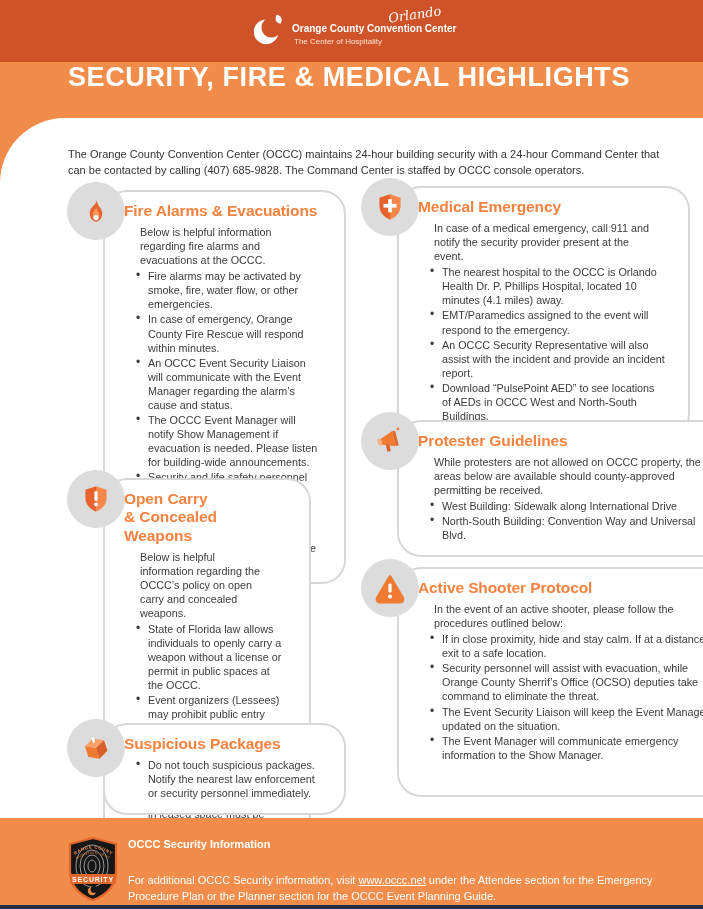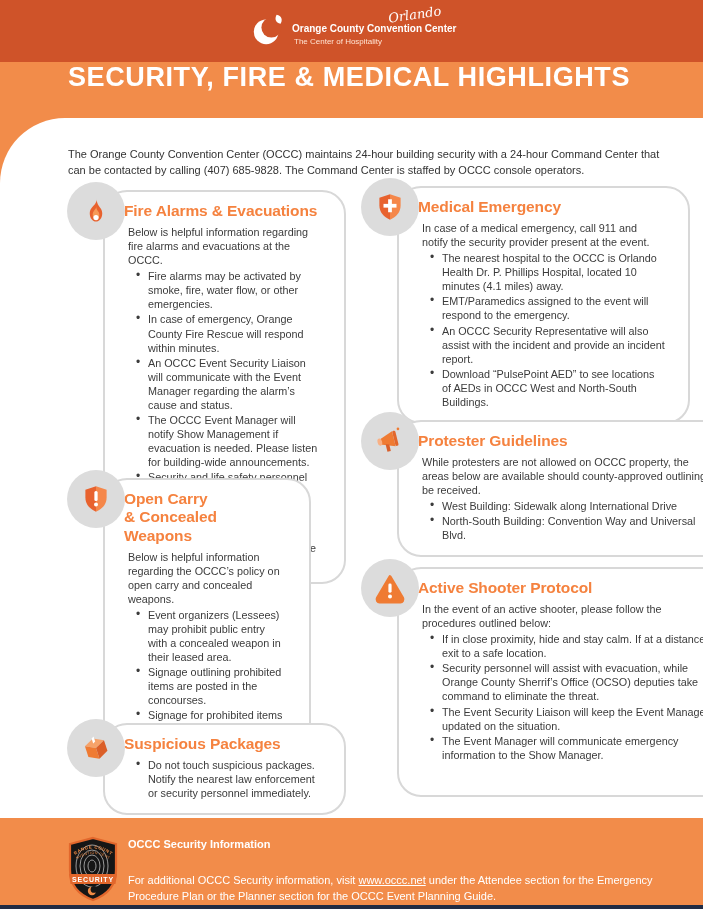--- a/index.html
+++ b/index.html
@@ -23,21 +23,21 @@
                 font-size:13px;color:#fff;transform:rotate(-8deg);white-space:nowrap;}
 
   
   .intro{position:absolute;left:68px;top:136px;width:592px;font-size:11px;line-height:15.5px;color:#333;}
 
   
   .card{position:absolute;background:#fff;border:2px solid #d8d8d8;border-radius:24px;
         padding:10px 22px 12px 19px;box-sizing:border-box;}
   .card h2{margin:0 0 5px;font-size:15.5px;line-height:1.18;font-weight:bold;color:#f5823f;
            letter-spacing:-.1px;white-space:pre-line;}
-  .card p{margin:0 4px 2px;font-size:10.8px;line-height:1.3;}
+  .card p{margin:0 16px 2px;font-size:10.8px;line-height:1.3;}
   .card ul{margin:2px 0 0;padding:0 0 0 12px;list-style:none;}
   .card li{position:relative;padding-left:12px;margin-bottom:1px;font-size:10.8px;line-height:1.3;}
   .card li::before{content:"\2022";position:absolute;left:0;top:-1px;font-size:12px;color:#3b3b3b;}
   .icon-circle{position:absolute;left:-38px;top:-10px;width:58px;height:58px;border-radius:50%;
                background:#dcdcdc;display:flex;align-items:center;justify-content:center;z-index:2;}
   .card-fire{left:103px;top:190px;width:243px;min-height:258px;}
   .card-opencarry{left:103px;top:478px;width:208px;min-height:238px;}
   .card-packages{left:103px;top:723px;width:243px;min-height:68px;}
   .card-medical{left:397px;top:186px;width:293px;min-height:200px;}
   .card-protester{left:397px;top:420px;width:346px;min-height:133px;}
@@ -130,21 +130,21 @@
         <g transform="rotate(-14 12 12)">
           <path d="M4.2 9.2 L15.2 5.2 L15.2 16.8 L4.2 12.8 Z" fill="#ef7b33"></path>
           <ellipse cx="4.4" cy="11" rx="1.7" ry="2.8" fill="#f9b084"></ellipse>
           <rect x="15.2" y="5.2" width="2.4" height="11.6" rx="1.1" fill="#e2672c"></rect>
           <path d="M8.2 13.6 L10.8 14.5 L10.8 19.4 L8.2 19.4 Z" fill="#d95f2b"></path>
           <circle cx="20" cy="4.6" r="1" fill="#ef7b33"></circle>
         </g>
       </svg>
     </div>
     <h2>Protester Guidelines</h2>
-    <p>While protesters are not allowed on OCCC property, the areas below are available should county-approved outlining be received.</p>
+    <p>While protesters are not allowed on OCCC property, the areas below are available should county-approved permitting be received.</p>
     <ul>
       <li>West Building: Sidewalk along International Drive</li>
       <li>North-South Building: Convention Way and Universal Blvd.</li>
     </ul>
   </section>
 
   <section class="card card-opencarry">
     <div class="icon-circle">
       <svg width="30" height="30" viewBox="0 0 24 24">
         <defs>
@@ -155,20 +155,21 @@
           </defs>
         <path d="M12 1.8l8.5 2.7v6.3c0 5.2-3.4 9.2-8.5 11.4C6.9 20 3.5 16 3.5 10.8V4.5z" fill="url(#shg2)"></path>
         <rect x="10.7" y="5.5" width="2.6" height="8" rx="1.2" fill="#ffffff"></rect>
         <circle cx="12" cy="16.4" r="1.6" fill="#ffffff"></circle>
       </svg>
     </div>
     <h2>Open Carry
 &amp; Concealed Weapons</h2>
     <p>Below is helpful information regarding the OCCC’s policy on open carry and concealed weapons.</p>
     <ul>
+      <li>State of Florida law allows individuals to openly carry a weapon without a license or permit in public spaces at the OCCC.</li>
       <li>Event organizers (Lessees) may prohibit public entry with a concealed weapon in their leased area.</li>
       <li>Signage outlining prohibited items are posted in the concourses.</li>
       <li>Signage for prohibited items in leased space must be supplied by show management.</li>
     </ul>
   </section>
 
   <section class="card card-shooter">
     <div class="icon-circle">
       <svg width="32" height="32" viewBox="0 0 24 24">
         <path d="M12 3.6 L21.4 19.6 A1.9 1.9 0 0 1 19.8 22.4 L4.2 22.4 A1.9 1.9 0 0 1 2.6 19.6 Z" fill="#ef7b33" stroke="#ef7b33" stroke-width="2.4" stroke-linejoin="round"></path>

